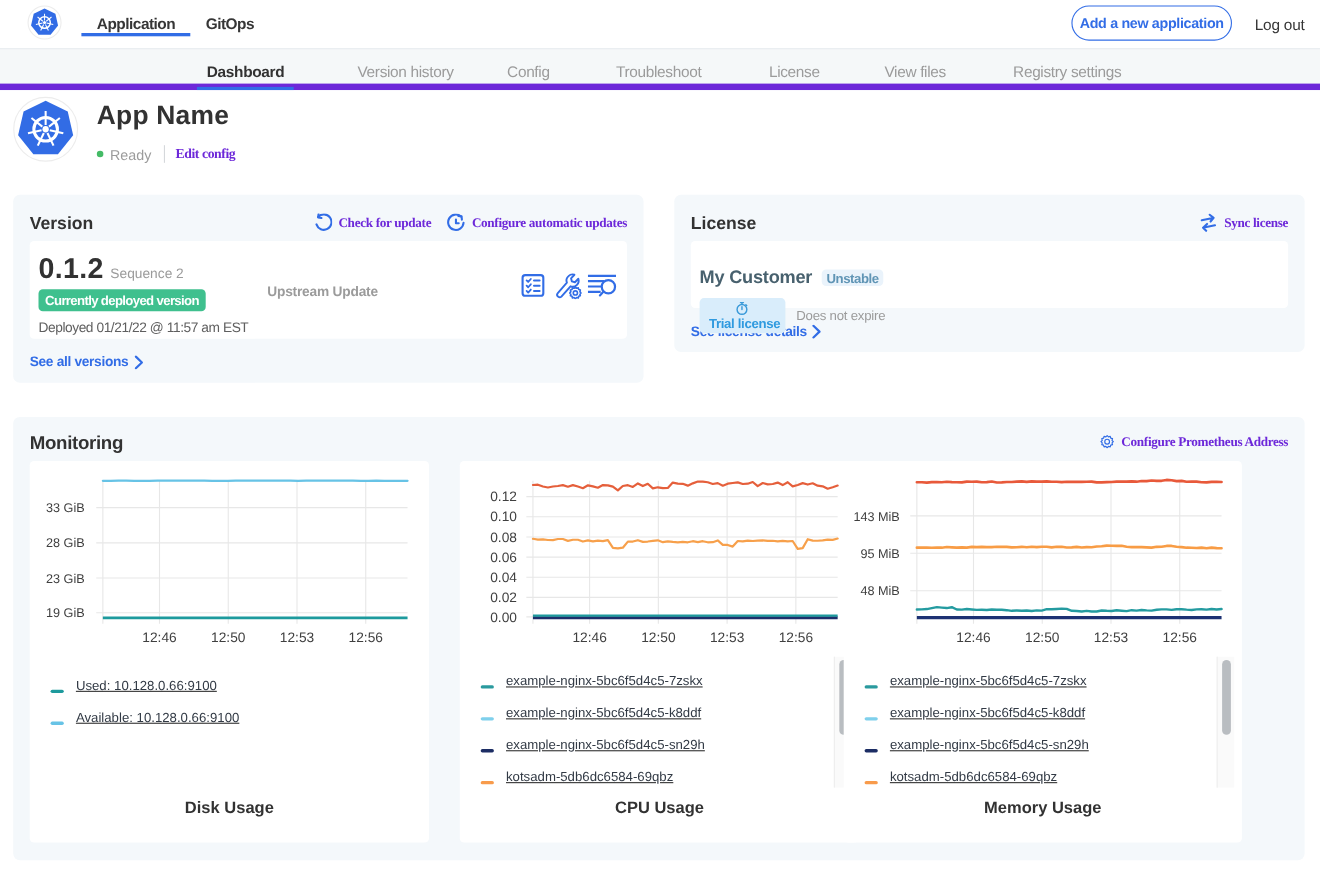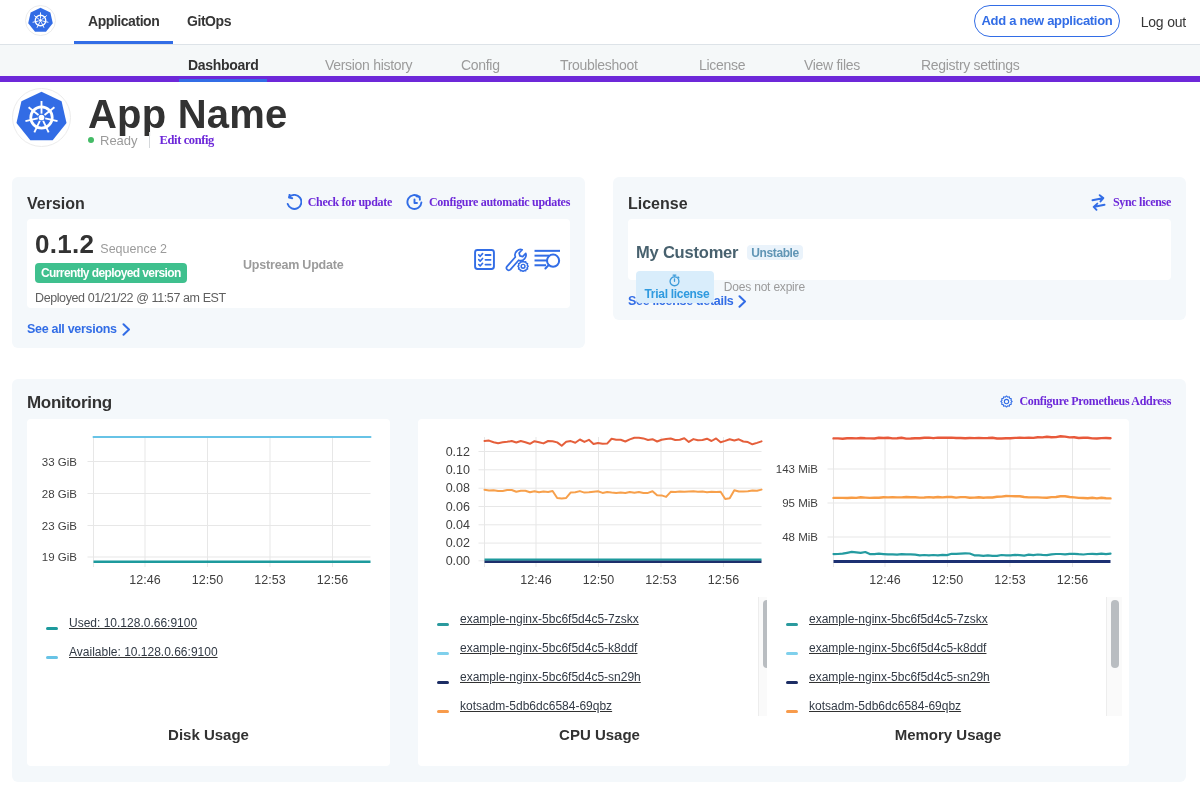--- a/index.html
+++ b/index.html
@@ -1,30 +1,30 @@
 <!DOCTYPE html>
 <html><head><meta charset="utf-8"><style>
 * { margin:0; padding:0; box-sizing:border-box; }
 html,body { width:1200px; height:796px; background:#fff; font-family:"Liberation Sans",sans-serif; color:#323232; overflow:hidden; }
 .abs { position:absolute; }
 .blue { color:#6d28d9; font-weight:bold;font-family:Liberation Serif, serif; }
 .icl { display:inline-flex; align-items:center; }
 .icl svg { margin-right:6px; }
 .topnav { position:relative; height:45px; background:#fff; border-bottom:1px solid #dde3e8; }
 .logobadge { position:absolute; left:25px; top:5px; width:31px; height:31px; border-radius:50%; background:#fff; border:1px solid #ececec; display:flex; align-items:center; justify-content:center; }
-.toptab { position:absolute; top:0; height:44px; line-height:42px; font-size:14px; letter-spacing:-0.45px; font-weight:bold; color:#363636; }
+.toptab { position:absolute; top:0; height:33px; line-height:42px; font-size:14px; letter-spacing:-0.45px; font-weight:bold; color:#363636; }
 .toptab.active { border-bottom:3px solid #326de6; }
 .addappbtn { position:absolute; left:974px; top:5px; width:146px; height:32px; border:1.4px solid #326de6; border-radius:17px; color:#326de6; font-size:13px; letter-spacing:-0.3px; font-weight:bold; text-align:center; line-height:30px; background:#fff; }
 .logout { position:absolute; right:14px; top:0; height:45px; line-height:44px; font-size:14px; letter-spacing:-0.2px; color:#363636; }
 .subnav { position:relative; height:37px; background:#f5f8f9; border-bottom:6px solid #6d28d9; }
 .subtab { position:absolute; top:0; height:37px; line-height:41px; font-size:14px; letter-spacing:-0.3px; color:#9b9b9b; padding:0 9px; }
 .subtab.active { color:#323232; font-weight:bold; border-bottom:3px solid #326de6; }
 .apphead { position:relative; height:95px; background:#fff; }
 .appicon { position:absolute; left:12px; top:6px; width:59px; height:59px; border-radius:50%; background:#fff; border:1px solid #ececec; display:flex; align-items:center; justify-content:center; }
-.appname { position:absolute; left:88px; top:10px; font-size:40px; font-weight:bold; letter-spacing:0.2px; }
+.appname { position:absolute; left:88px; top:10px; font-size:24px; font-weight:bold; letter-spacing:0.2px; }
 .appstatus { position:absolute; left:88px; top:50px; display:flex; align-items:center; font-size:13px; }
 .gdot { width:6px; height:6px; border-radius:50%; background:#44bb66; margin-right:6px; }
 .vdiv { width:1px; height:16px; background:#d5d8db; margin-left:11px; margin-right:10px; }
 .cardsrow { position:relative; margin:0 0 0 12px; width:1174px; height:171px; }
 .card { position:absolute; background:#f4f8fb; border-radius:6px; padding:17px 15px 12px; }
 .cardhead { display:flex; align-items:center; justify-content:space-between; height:20px; }
 .cardtitle { font-size:16px; font-weight:bold; }
 .headlinks { display:flex; align-items:center; font-size:12px; letter-spacing:-0.3px; position:relative; top:-2px; }
 .headlinks .icl { margin-left:14px; }
 .whitebox { background:#fff; border-radius:4px; margin-top:5px; position:relative; }

